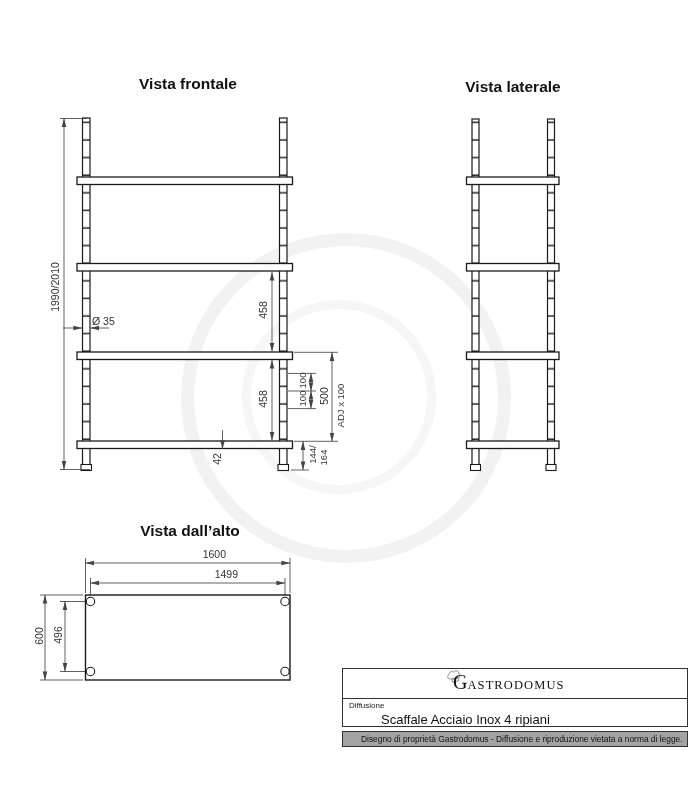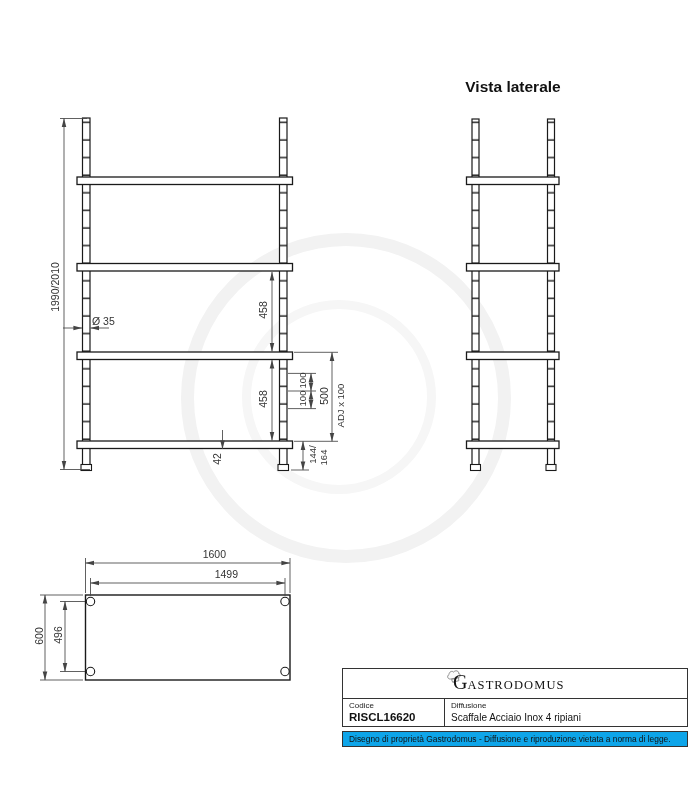--- a/index.html
+++ b/index.html
@@ -22,24 +22,24 @@
   .tb-logo-row { position:relative; height:30px; border-bottom:1px solid #333; box-sizing:border-box; }
   .brand { position:absolute; left:110px; top:2px; font-family:"Liberation Serif", serif; color:#111; }
   .brand-g { font-size:20px; }
   .brand-rest { font-size:12.5px; letter-spacing:1.1px;text-align:right; }
   .hat { position:absolute; left:103px; top:0px; transform:rotate(-14deg); }
   .tb-info-row { display:flex; height:28px; }
   .tb-code-cell { width:102px; border-right:1px solid #333; padding:2px 0 0 6px; box-sizing:border-box; }
   .tb-desc-cell { flex:1; padding:2px 0 0 6px; }
   .cell-label { font-size:8px; color:#222; }
   .code-value { font-size:11.5px; font-weight:bold; color:#111; margin-top:1px; }
-  .desc-value { font-size:10px; color:#111; margin-top:2px; }
+  .desc-value { font-size:13px; color:#111; margin-top:2px;margin-left:32px; }
   .tb-disc { position:absolute; left:342px; top:731px; width:346px; height:16px;
              border:1px solid #333; box-sizing:border-box; font-size:8.4px; color:#111;
-             padding:2px 0 0 6px; background:#0ea5e9; }
+             padding:2px 0 0 18px; background:#a3a3a3; }
 </style>
 </head>
 <body>
 
 <div class="canvas">
 
   <div class="wm wm1"></div>
   <div class="wm wm2"></div>
 
   <svg class="drawing" width="700" height="800" viewBox="0 0 700 800">
@@ -127,21 +127,23 @@
       <line x1="90.5" y1="583" x2="285" y2="583" marker-start="url(#arr)" marker-end="url(#arr)"></line>
       <line x1="40" y1="595" x2="83" y2="595"></line>
       <line x1="40" y1="680" x2="83" y2="680"></line>
       <line x1="45" y1="595" x2="45" y2="680" marker-start="url(#arr)" marker-end="url(#arr)"></line>
       <line x1="60" y1="601.5" x2="85" y2="601.5"></line>
       <line x1="60" y1="671.5" x2="85" y2="671.5"></line>
       <line x1="65" y1="601.5" x2="65" y2="671.5" marker-start="url(#arr)" marker-end="url(#arr)"></line>
     </g>
   </svg>
 
+  <div class="label view-title" style="left:88px; top:75px; width:200px;">Vista frontale</div>
   <div class="label view-title" style="left:413px; top:78px; width:200px;">Vista laterale</div>
+  <div class="label view-title" style="left:90px; top:522px; width:200px;">Vista dall’alto</div>
 
   <div class="label dimtext rot" style="left:22px; top:281px; width:66px;">1990/2010</div>
   <div class="label dimtext" style="left:92px; top:315px;">Ø 35</div>
   <div class="label dimtext rot" style="left:251px; top:304px; width:24px;">458</div>
   <div class="label dimtext rot" style="left:251px; top:393px; width:24px;">458</div>
   <div class="label dimtext small rot" style="left:291px; top:375px; width:22px;">100</div>
   <div class="label dimtext small rot" style="left:291px; top:393px; width:22px;">100</div>
   <div class="label dimtext rot" style="left:312px; top:390px; width:24px;">500</div>
   <div class="label dimtext small rot" style="left:314px; top:400px; width:52px;">ADJ x 100</div>
   <div class="label dimtext rot" style="left:208px; top:453px; width:18px;">42</div>
@@ -157,24 +159,20 @@
     <div class="tb-logo-row">
       <svg class="hat" width="17" height="14" viewBox="0 0 17 14">
         <path d="M4,9 C1.2,8.6 0.6,5.2 3.6,4.2 C4.1,1.6 7.6,1 8.6,3 C11,1.2 14.2,3 13.2,6 C15.4,6.8 14.6,9 12.4,9.4 Z" fill="#fcfcfc" stroke="#888" stroke-width="0.9"></path>
         <path d="M4.8,9.6 L12,9.6 L11.6,12.6 L5.2,12.6 Z" fill="#fcfcfc" stroke="#888" stroke-width="0.9"></path>
       </svg>
       <div class="brand">
         <span class="brand-g">G</span><span class="brand-rest">ASTRODOMUS</span>
       </div>
     </div>
     <div class="tb-info-row">
-      <div class="tb-code-cell">
-        <div class="cell-label">Codice</div>
-        <div class="code-value">RISCL16620</div>
-      </div>
       <div class="tb-desc-cell">
         <div class="cell-label">Diffusione</div>
         <div class="desc-value">Scaffale Acciaio Inox 4 ripiani</div>
       </div>
     </div>
   </div>
   <div class="tb-disc">Disegno di proprietà Gastrodomus -  Diffusione e riproduzione vietata a norma di legge.</div>
 
 </div>
 

